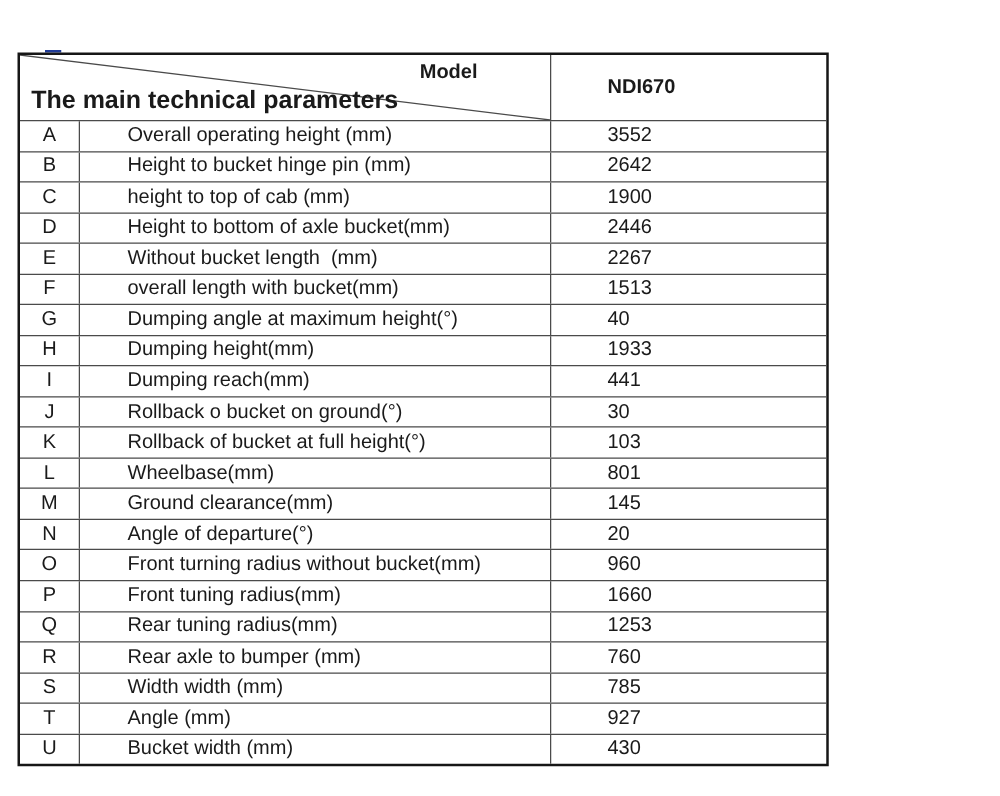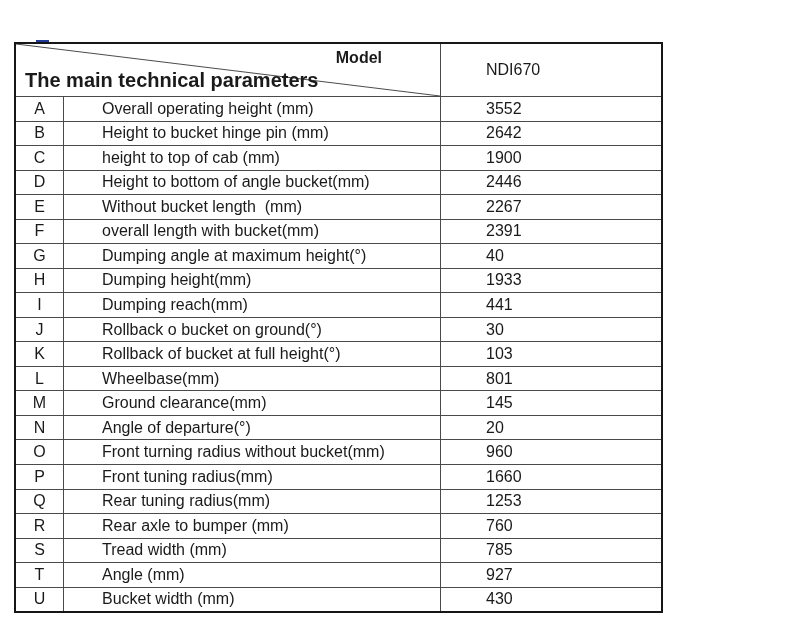--- a/index.html
+++ b/index.html
@@ -106,21 +106,21 @@
     font-weight: bold;
   }
   .params-label {
     position: absolute;
     bottom: 4px;
     left: 9px;
     font-size: 20px;
     font-weight: bold;
   }
   .header-value {
-    font-weight: normal;
+    font-weight: bold;
   }
 </style>
 </head>
 <body>
 
 <div class="page">
 
   <header class="title-row">
     <span class="title-bar"></span>
     <h1 class="page-title">Product parameters</h1>
@@ -153,34 +153,34 @@
       </div>
 
       <div class="t-row body-row">
         <div class="cell key-cell">C</div>
         <div class="cell name-cell">height to top of cab (mm)</div>
         <div class="cell value-cell">1900</div>
       </div>
 
       <div class="t-row body-row">
         <div class="cell key-cell">D</div>
-        <div class="cell name-cell">Height to bottom of angle bucket(mm)</div>
+        <div class="cell name-cell">Height to bottom of axle bucket(mm)</div>
         <div class="cell value-cell">2446</div>
       </div>
 
       <div class="t-row body-row">
         <div class="cell key-cell">E</div>
         <div class="cell name-cell">Without bucket length  (mm)</div>
         <div class="cell value-cell">2267</div>
       </div>
 
       <div class="t-row body-row">
         <div class="cell key-cell">F</div>
         <div class="cell name-cell">overall length with bucket(mm)</div>
-        <div class="cell value-cell">2391</div>
+        <div class="cell value-cell">1513</div>
       </div>
 
       <div class="t-row body-row">
         <div class="cell key-cell">G</div>
         <div class="cell name-cell">Dumping angle at maximum height(°)</div>
         <div class="cell value-cell">40</div>
       </div>
 
       <div class="t-row body-row">
         <div class="cell key-cell">H</div>
@@ -243,21 +243,21 @@
       </div>
 
       <div class="t-row body-row">
         <div class="cell key-cell">R</div>
         <div class="cell name-cell">Rear axle to bumper (mm)</div>
         <div class="cell value-cell">760</div>
       </div>
 
       <div class="t-row body-row">
         <div class="cell key-cell">S</div>
-        <div class="cell name-cell">Tread width (mm)</div>
+        <div class="cell name-cell">Width width (mm)</div>
         <div class="cell value-cell">785</div>
       </div>
 
       <div class="t-row body-row">
         <div class="cell key-cell">T</div>
         <div class="cell name-cell">Angle (mm)</div>
         <div class="cell value-cell">927</div>
       </div>
 
       <div class="t-row body-row">

